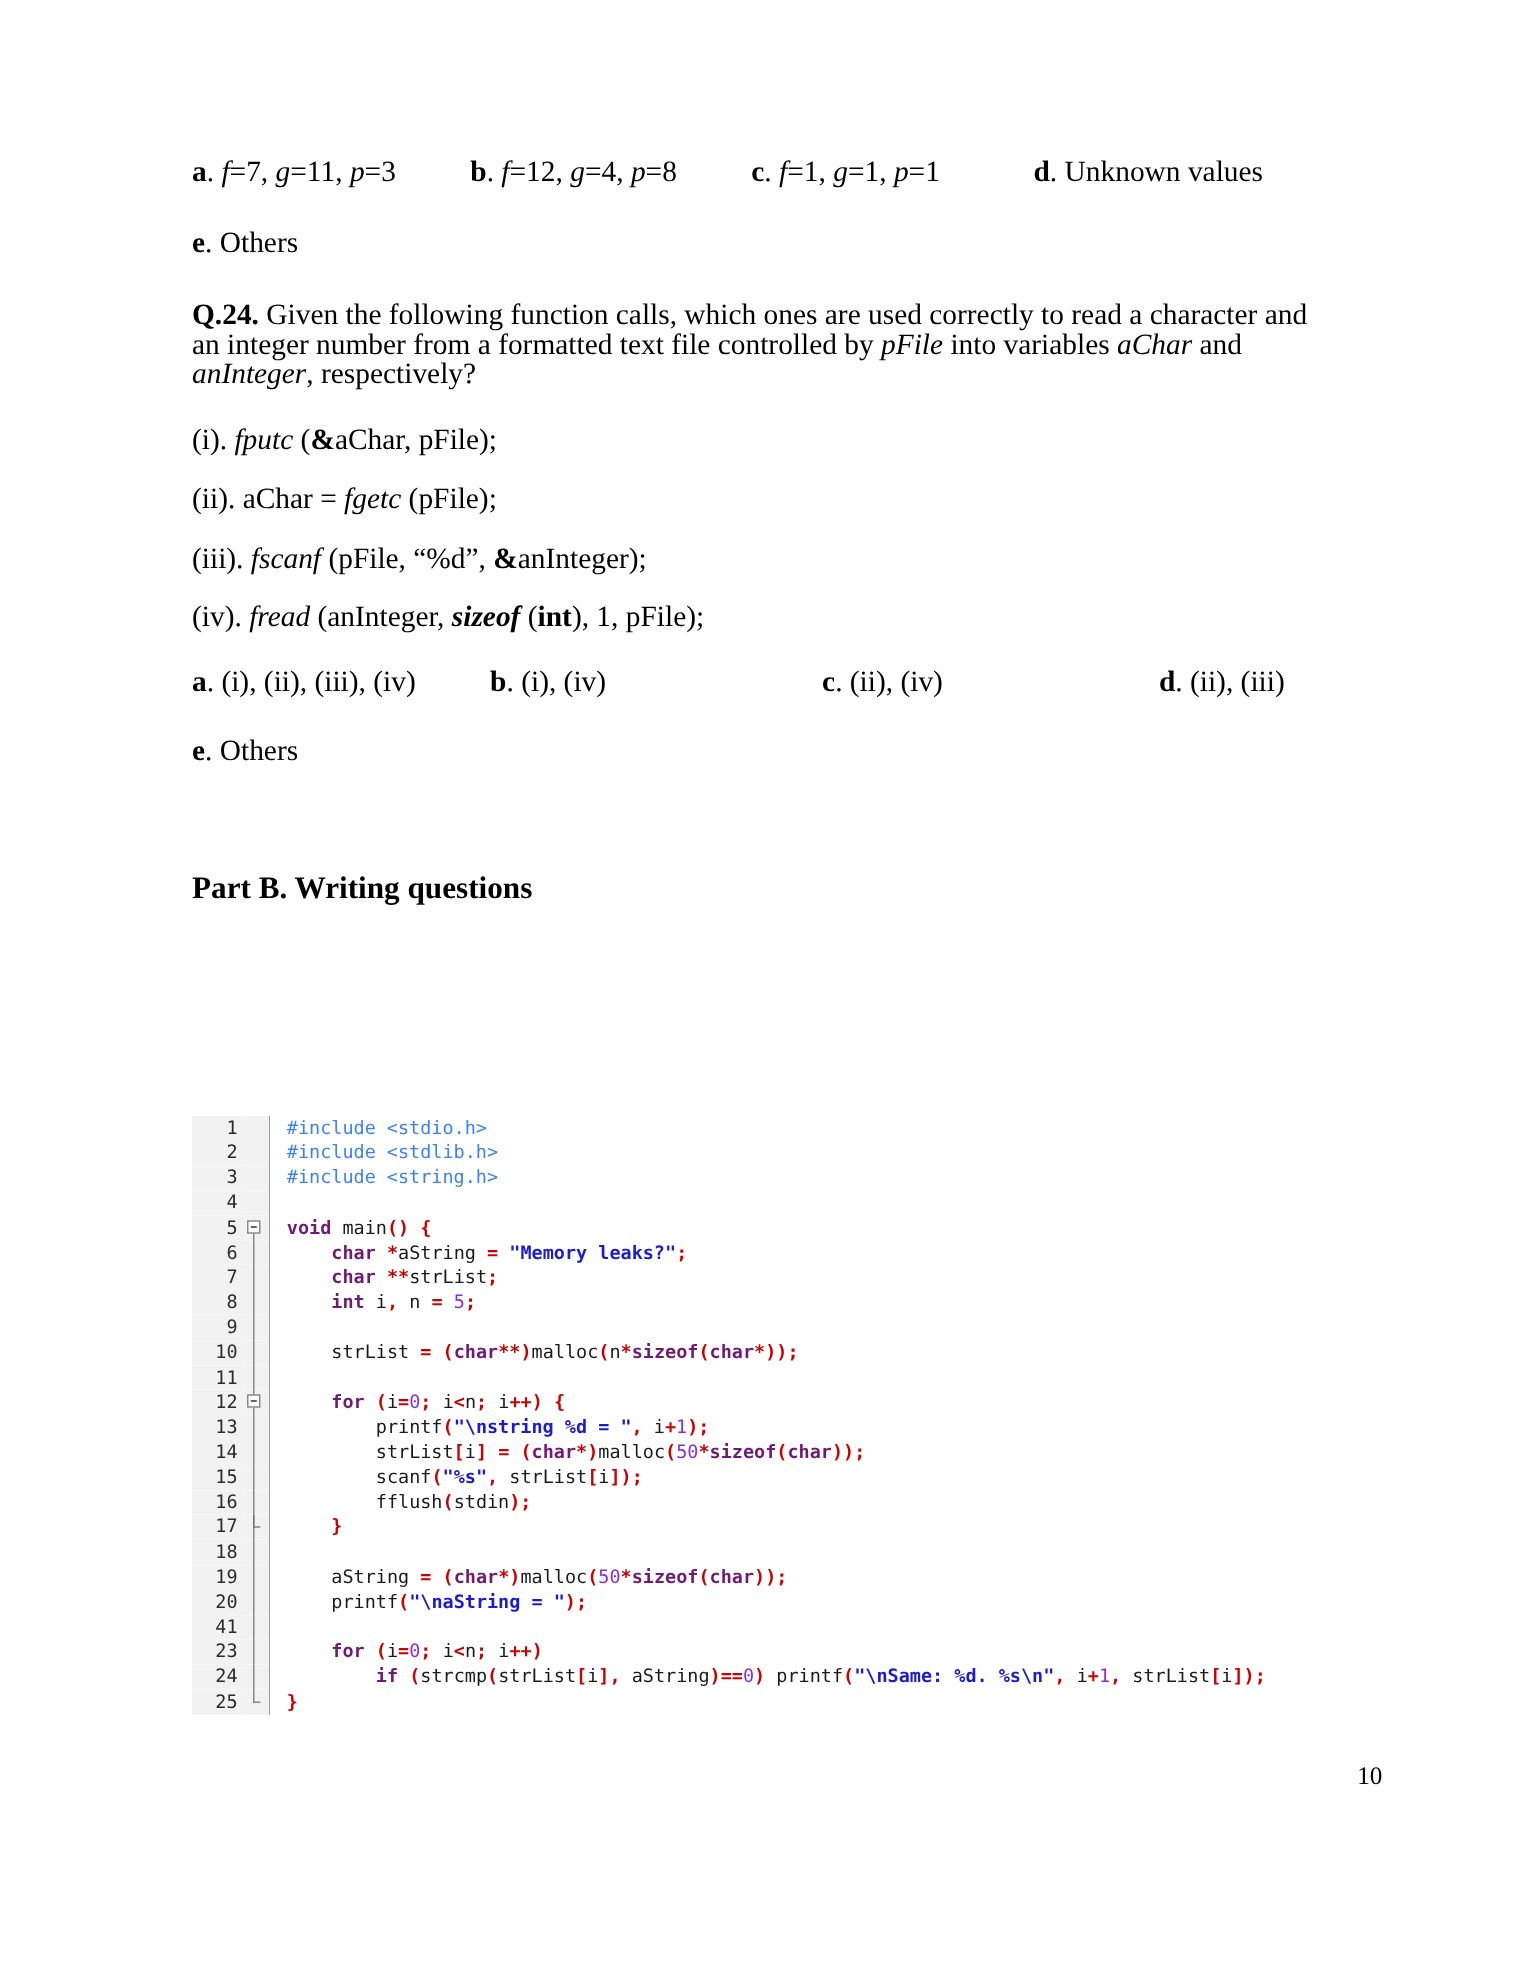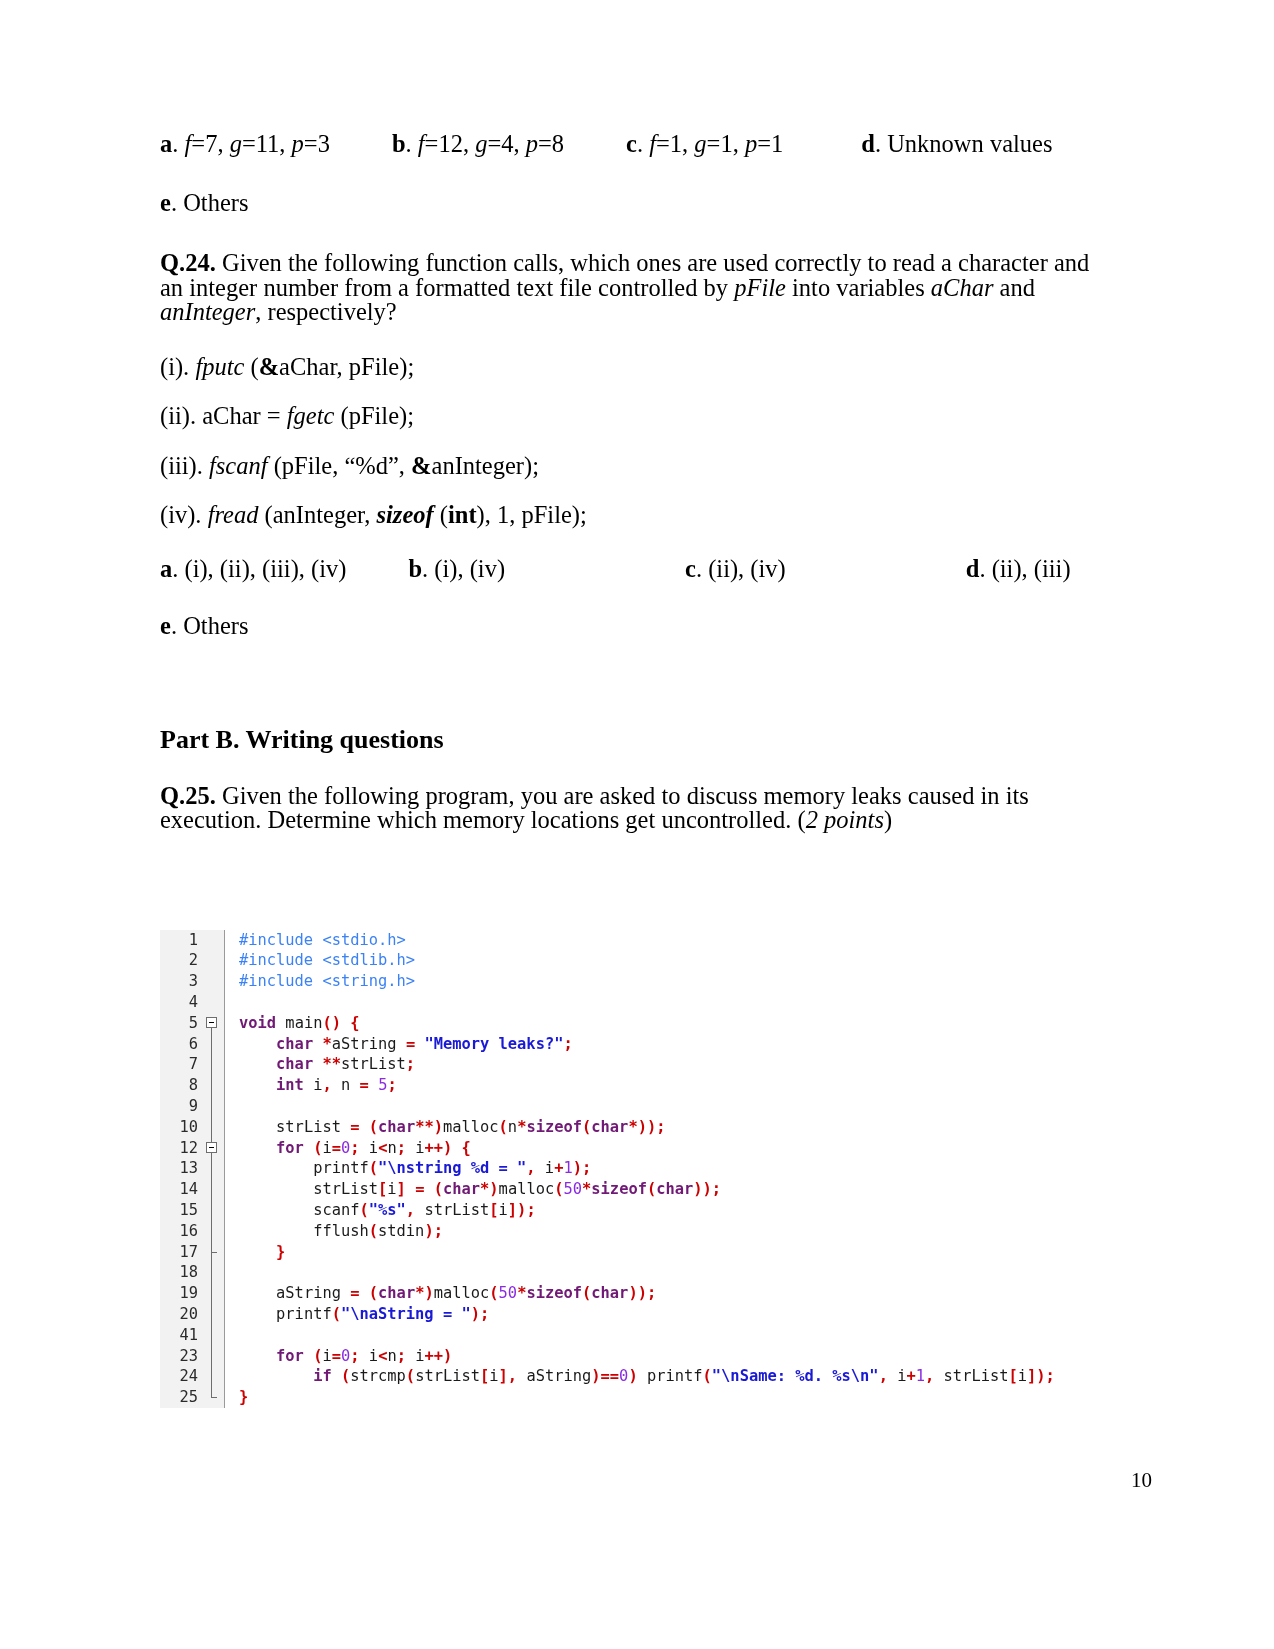--- a/index.html
+++ b/index.html
@@ -169,24 +169,20 @@
     </p>
 
     <p class="para">
       <span class="b">e</span><span>. Others</span>
     </p>
 
     <div class="spacer-lg"></div>
 
     <h3 class="partb" style="margin-bottom:29px;">Part B. Writing questions</h3>
 
-    <p class="para just">
-      <span class="b">Q.25.</span>
-      <span>Given the following program, you are asked to discuss memory leaks caused in its execution. Determine which memory locations get uncontrolled. (</span><i>2 points</i><span>)</span>
-    </p>
 
   </div>
 
   <div class="code-wrap">
     <table class="code-table"><tbody>
 
       <tr class="cl"><td class="gutter">1</td><td class="foldcol"></td><td class="codecell"><span class="c-pre">#include &lt;stdio.h&gt;</span></td></tr>
 
       <tr class="cl"><td class="gutter">2</td><td class="foldcol"></td><td class="codecell"><span class="c-pre">#include &lt;stdlib.h&gt;</span></td></tr>
 
@@ -199,20 +195,21 @@
       <tr class="cl"><td class="gutter">6</td><td class="foldcol"><span class="foldline"></span></td><td class="codecell">    <span class="c-kw">char</span> <span class="c-op">*</span><span class="c-pl">aString</span> <span class="c-op">=</span> <span class="c-str">"Memory leaks?"</span><span class="c-op">;</span></td></tr>
 
       <tr class="cl"><td class="gutter">7</td><td class="foldcol"><span class="foldline"></span></td><td class="codecell">    <span class="c-kw">char</span> <span class="c-op">**</span><span class="c-pl">strList</span><span class="c-op">;</span></td></tr>
 
       <tr class="cl"><td class="gutter">8</td><td class="foldcol"><span class="foldline"></span></td><td class="codecell">    <span class="c-kw">int</span> <span class="c-pl">i</span><span class="c-op">,</span> <span class="c-pl">n</span> <span class="c-op">=</span> <span class="c-num">5</span><span class="c-op">;</span></td></tr>
 
       <tr class="cl"><td class="gutter">9</td><td class="foldcol"><span class="foldline"></span></td><td class="codecell"> </td></tr>
 
       <tr class="cl"><td class="gutter">10</td><td class="foldcol"><span class="foldline"></span></td><td class="codecell">    <span class="c-pl">strList</span> <span class="c-op">=</span> <span class="c-op">(</span><span class="c-kw">char</span><span class="c-op">**)</span><span class="c-pl">malloc</span><span class="c-op">(</span><span class="c-pl">n</span><span class="c-op">*</span><span class="c-kw">sizeof</span><span class="c-op">(</span><span class="c-kw">char</span><span class="c-op">*));</span></td></tr>
 
+      <tr class="cl"><td class="gutter">11</td><td class="foldcol"><span class="foldline"></span></td><td class="codecell"> </td></tr>
 
       <tr class="cl"><td class="gutter">12</td><td class="foldcol"><span class="foldline"></span><span class="foldbox"></span></td><td class="codecell">    <span class="c-kw">for</span> <span class="c-op">(</span><span class="c-pl">i</span><span class="c-op">=</span><span class="c-num">0</span><span class="c-op">;</span> <span class="c-pl">i</span><span class="c-op">&lt;</span><span class="c-pl">n</span><span class="c-op">;</span> <span class="c-pl">i</span><span class="c-op">++) {</span></td></tr>
 
       <tr class="cl"><td class="gutter">13</td><td class="foldcol"><span class="foldline"></span></td><td class="codecell">        <span class="c-pl">printf</span><span class="c-op">(</span><span class="c-str">"\nstring %d = "</span><span class="c-op">,</span> <span class="c-pl">i</span><span class="c-op">+</span><span class="c-num">1</span><span class="c-op">);</span></td></tr>
 
       <tr class="cl"><td class="gutter">14</td><td class="foldcol"><span class="foldline"></span></td><td class="codecell">        <span class="c-pl">strList</span><span class="c-op">[</span><span class="c-pl">i</span><span class="c-op">]</span> <span class="c-op">=</span> <span class="c-op">(</span><span class="c-kw">char</span><span class="c-op">*)</span><span class="c-pl">malloc</span><span class="c-op">(</span><span class="c-num">50</span><span class="c-op">*</span><span class="c-kw">sizeof</span><span class="c-op">(</span><span class="c-kw">char</span><span class="c-op">));</span></td></tr>
 
       <tr class="cl"><td class="gutter">15</td><td class="foldcol"><span class="foldline"></span></td><td class="codecell">        <span class="c-pl">scanf</span><span class="c-op">(</span><span class="c-str">"%s"</span><span class="c-op">,</span> <span class="c-pl">strList</span><span class="c-op">[</span><span class="c-pl">i</span><span class="c-op">]);</span></td></tr>
 
       <tr class="cl"><td class="gutter">16</td><td class="foldcol"><span class="foldline"></span></td><td class="codecell">        <span class="c-pl">fflush</span><span class="c-op">(</span><span class="c-pl">stdin</span><span class="c-op">);</span></td></tr>

